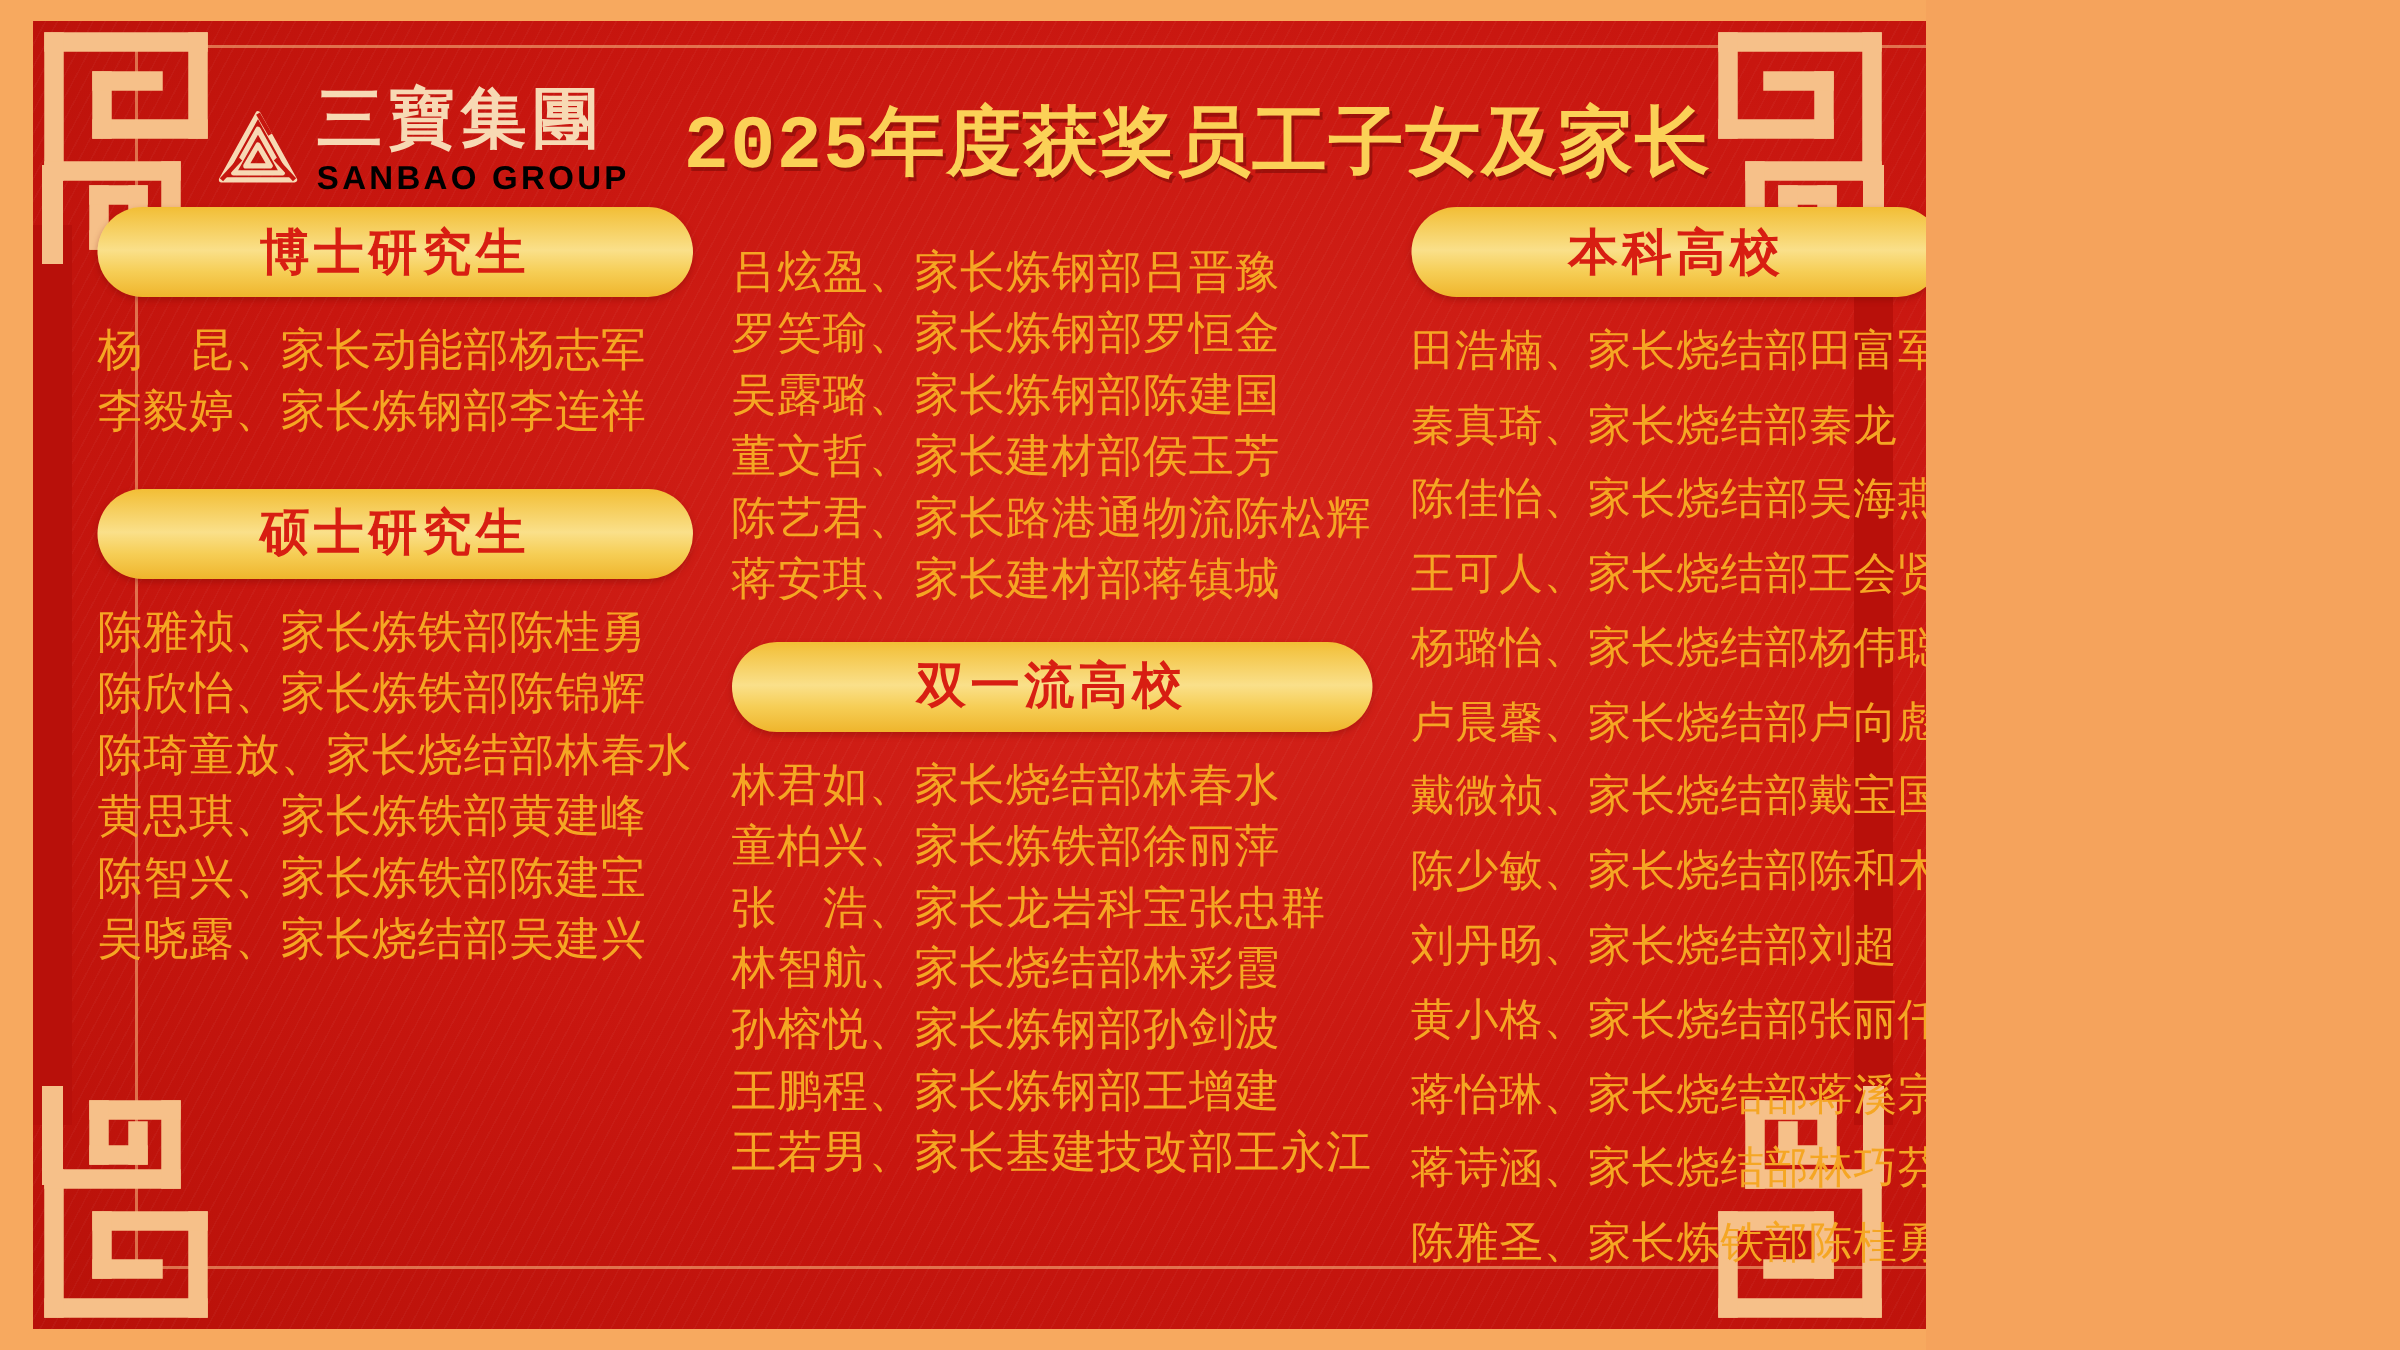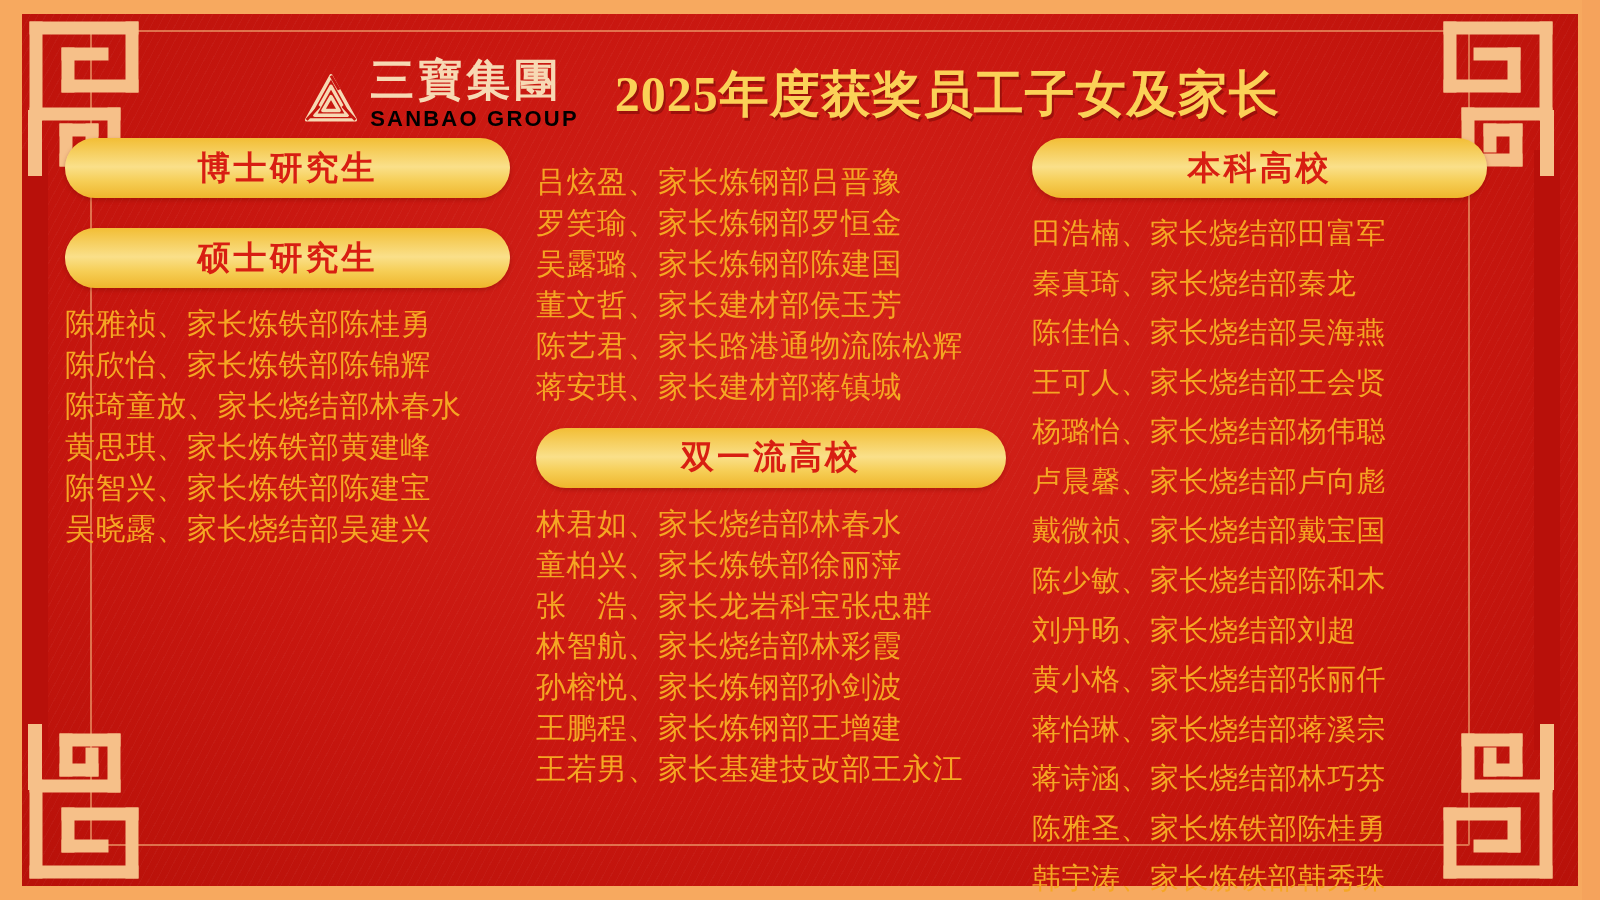--- a/index.html
+++ b/index.html
@@ -2,26 +2,25 @@
 <html><head>
 <meta charset="utf-8">
 <style>
   html, body {
     margin: 0;
     padding: 0;
     background: #F5A35C;
   }
   #poster {
     position: relative;
-    width: 1540px;
+    width: 1284px;
     height: 900px;
     overflow: hidden;
     background: #F7A95F;
     font-family: "Liberation Sans", "DejaVu Sans", sans-serif;
-    padding-left: 42px;
     -webkit-font-smoothing: antialiased;
   }
 
   
   .red-card {
     position: absolute;
     left: 22px;
     top: 14px;
     width: 1556px;
     height: 872px;
@@ -81,21 +80,21 @@
   }
   .brand-en {
     font-family: "Liberation Sans", sans-serif;
     font-size: 22px;
     font-weight: 700;
     color: #000000;
     letter-spacing: 2.2px;
     margin-top: 6px;
   }
   .poster-title {
-    font-family: Liberation Serif, serif;
+    font-family: Liberation Mono, monospace;
     font-size: 50px;
     font-weight: 700;
     color: #FBD157;
     letter-spacing: 1px;
     text-shadow: 2px 3px 0 rgba(120,10,6,0.55);
     white-space: nowrap;
   }
 
   
   .columns {
@@ -261,20 +260,24 @@
     </div>
     <div class="poster-title">2025年度获奖员工子女及家长</div>
   </div>
 
   <div class="columns">
 
     <div class="col col-left">
       <div class="pill pill-wide">
         <span class="pill-text">博士研究生</span>
       </div>
+      <div class="names">
+        <div class="name-line">杨　昆、家长动能部杨志军</div>
+        <div class="name-line">李毅婷、家长炼钢部李连祥</div>
+      </div>
 
       <div class="gap-md"></div>
 
       <div class="pill pill-wide">
         <span class="pill-text">硕士研究生</span>
       </div>
       <div class="names">
         <div class="name-line">陈雅祯、家长炼铁部陈桂勇</div>
         <div class="name-line">陈欣怡、家长炼铁部陈锦辉</div>
         <div class="name-line">陈琦童放、家长烧结部林春水</div>
@@ -321,18 +324,17 @@
         <div class="name-line">王可人、家长烧结部王会贤</div>
         <div class="name-line">杨璐怡、家长烧结部杨伟聪</div>
         <div class="name-line">卢晨馨、家长烧结部卢向彪</div>
         <div class="name-line">戴微祯、家长烧结部戴宝国</div>
         <div class="name-line">陈少敏、家长烧结部陈和木</div>
         <div class="name-line">刘丹旸、家长烧结部刘超</div>
         <div class="name-line">黄小格、家长烧结部张丽仟</div>
         <div class="name-line">蒋怡琳、家长烧结部蒋溪宗</div>
         <div class="name-line">蒋诗涵、家长烧结部林巧芬</div>
         <div class="name-line">陈雅圣、家长炼铁部陈桂勇</div>
-        <div class="name-line">韩宇涛、家长炼铁部韩秀珠</div>
       </div>
     </div>
 
   </div>
 </div>
 
 </body></html>

